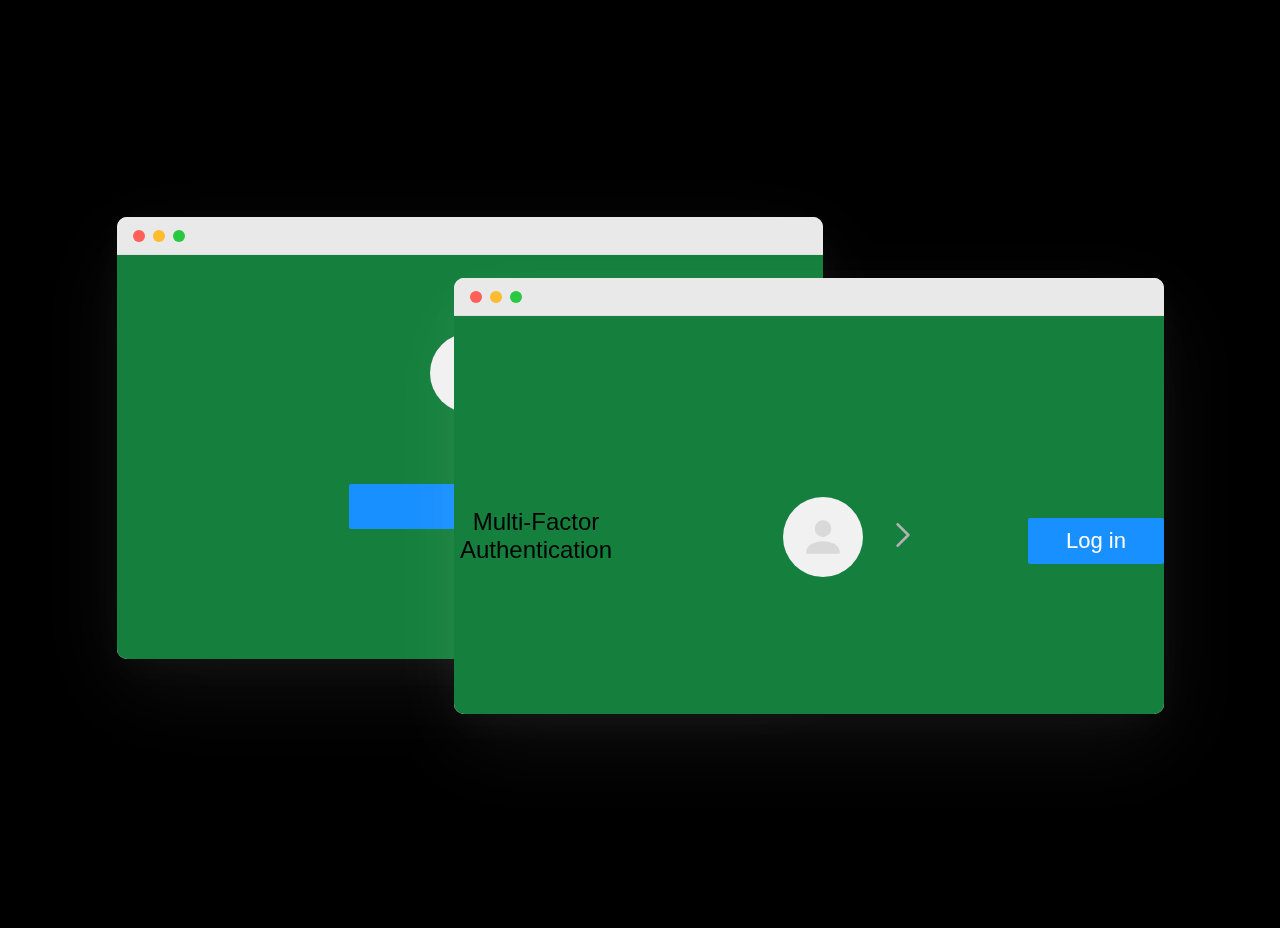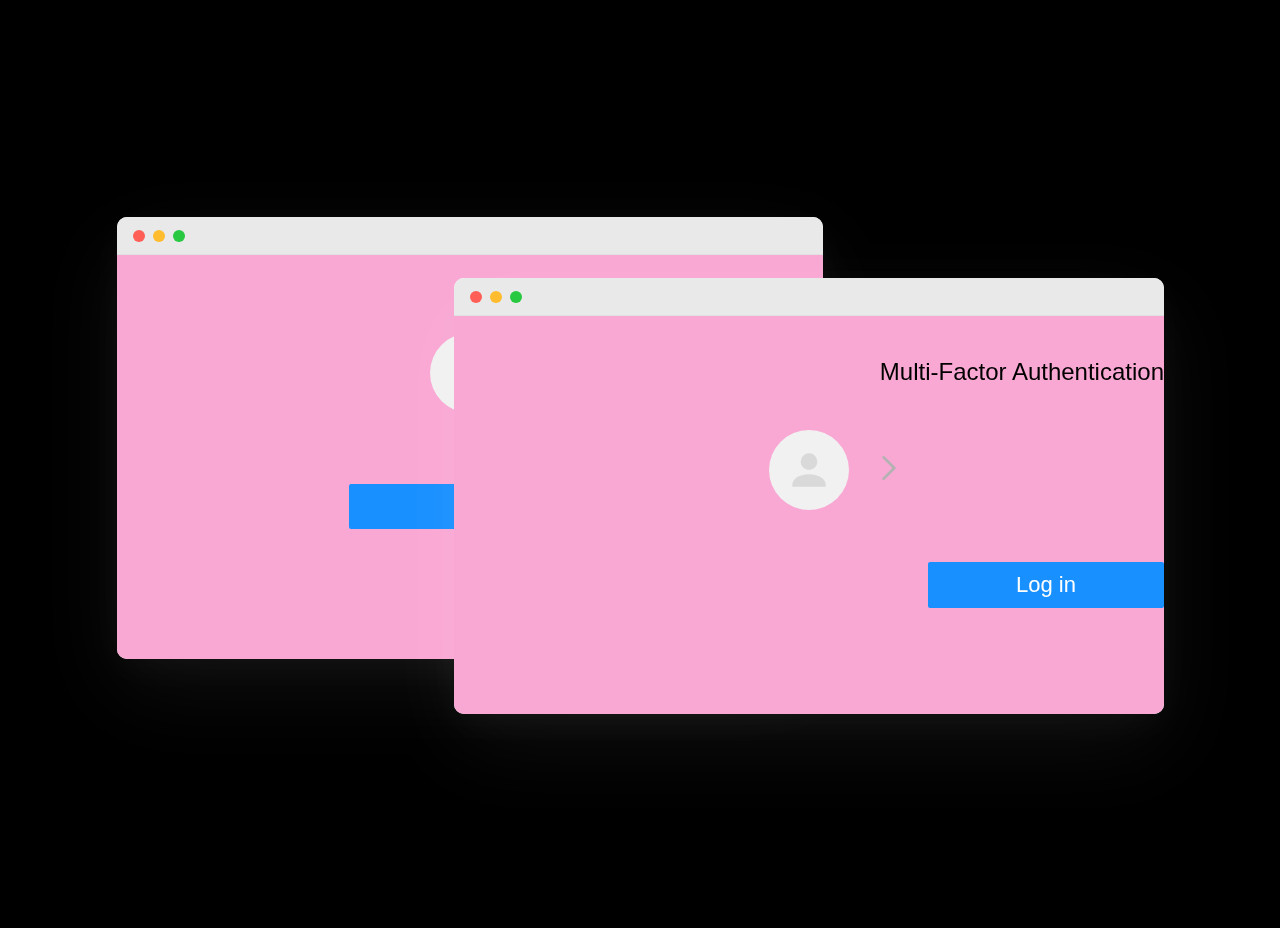--- a/index.html
+++ b/index.html
@@ -45,26 +45,26 @@
     }
     .traffic-light {
       width: 12px;
       height: 12px;
       border-radius: 50%;
     }
     .tl-red { background: #ff5f57; }
     .tl-yellow { background: #febc2e; }
     .tl-green { background: #28c840; }
     .content {
-      background: #f9a8d4;
+      background: #15803d;
       width: 100%;
       height: calc(100% - 38px);
       display: flex;
-      flex-direction: column;
-      align-items: flex-end;
+      flex-direction: row;
+      align-items: center;
     }
     .heading {
       margin-top: 42px;
       font-size: 24px;
       font-weight: 400;
       color: #000;
       text-align: center;
     }
     .avatar-row {
       margin-top: 44px;

